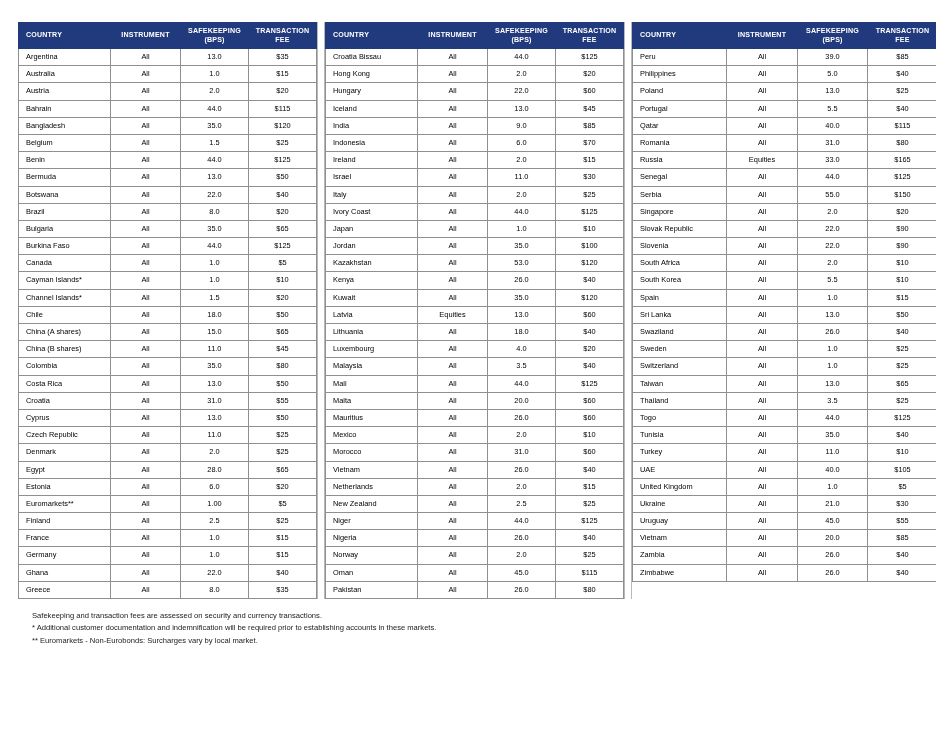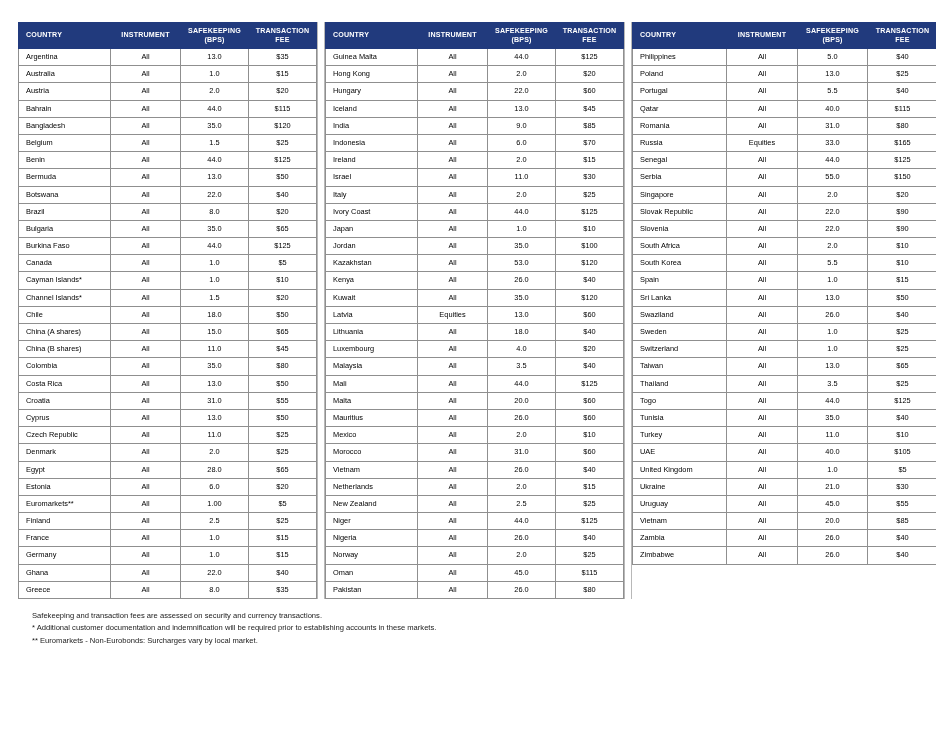--- a/index.html
+++ b/index.html
@@ -330,21 +330,21 @@
           <thead>
             <tr>
               <th class="w-country col-country">COUNTRY</th>
               <th class="w-instrument">INSTRUMENT</th>
               <th class="w-safekeeping">SAFEKEEPING<br>(BPS)</th>
               <th class="w-fee">TRANSACTION<br>FEE</th>
             </tr>
           </thead>
           <tbody>
             <tr>
-              <td class="c-country w-country">Guinea Malta</td>
+              <td class="c-country w-country">Croatia Bissau</td>
               <td class="c-instrument w-instrument">All</td>
               <td class="c-safekeeping w-safekeeping">44.0</td>
               <td class="c-fee w-fee">$125</td>
             </tr>
             <tr>
               <td class="c-country w-country">Hong Kong</td>
               <td class="c-instrument w-instrument">All</td>
               <td class="c-safekeeping w-safekeeping">2.0</td>
               <td class="c-fee w-fee">$20</td>
             </tr>
@@ -536,20 +536,26 @@
         <table class="fee-table">
           <thead>
             <tr>
               <th class="w-country col-country">COUNTRY</th>
               <th class="w-instrument">INSTRUMENT</th>
               <th class="w-safekeeping">SAFEKEEPING<br>(BPS)</th>
               <th class="w-fee">TRANSACTION<br>FEE</th>
             </tr>
           </thead>
           <tbody>
+            <tr>
+              <td class="c-country w-country">Peru</td>
+              <td class="c-instrument w-instrument">All</td>
+              <td class="c-safekeeping w-safekeeping">39.0</td>
+              <td class="c-fee w-fee">$85</td>
+            </tr>
             <tr>
               <td class="c-country w-country">Philippines</td>
               <td class="c-instrument w-instrument">All</td>
               <td class="c-safekeeping w-safekeeping">5.0</td>
               <td class="c-fee w-fee">$40</td>
             </tr>
             <tr>
               <td class="c-country w-country">Poland</td>
               <td class="c-instrument w-instrument">All</td>
               <td class="c-safekeeping w-safekeeping">13.0</td>

